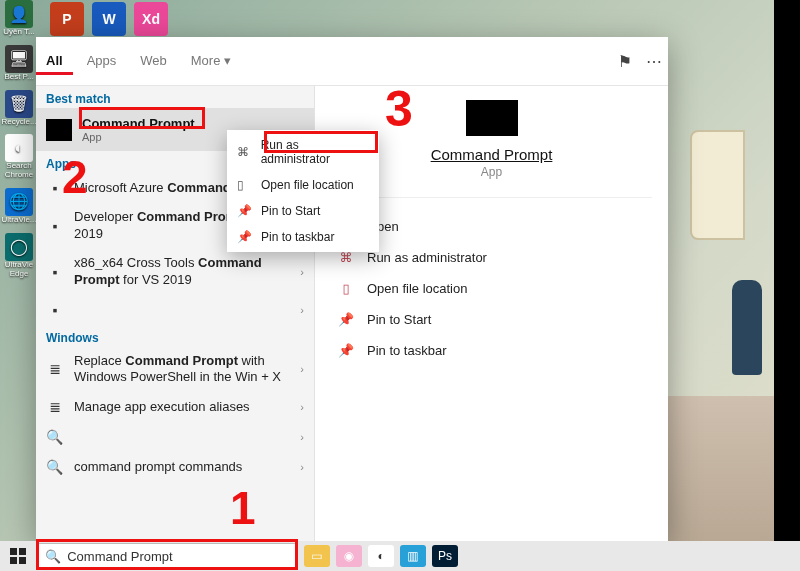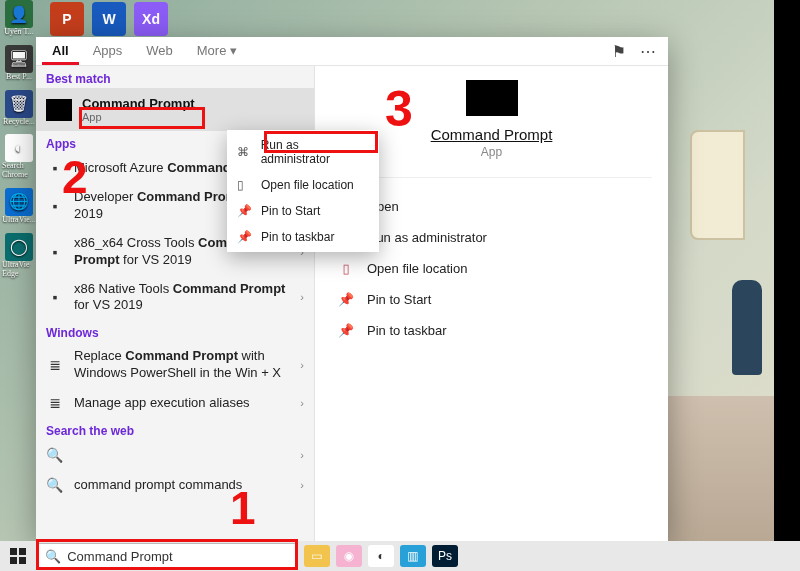--- a/index.html
+++ b/index.html
@@ -15,40 +15,40 @@
     content: ""; position: absolute; right: 0; top: 0; width: 26px; height: 100%; background: #000;
   }
   .wallpaper .sign { position:absolute; right:55px; top:130px; width:55px; height:110px; background: #f3ecd4; border-radius:8px 0 0 8px; border:2px solid #ccc2a2;}
   .wallpaper .person { position:absolute; right:38px; top:280px; width:30px; height:95px; background:#2b465c; border-radius:10px 10px 4px 4px;}
   .wallpaper .ground { position:absolute; bottom:30px; left:290px; right:26px; height:145px; background:linear-gradient(#cfbfae, #b8a894);}
 
   
   .desktop-icons { position:absolute; left:2px; top:0; width:36px; display:flex; flex-direction:column; gap:8px;}
   .di { width:34px; display:flex; flex-direction:column; align-items:center; color:#fff; font-size:8px; text-shadow:0 1px 2px #000;}
   .di .ibox{width:28px; height:28px; border-radius:3px; display:flex; align-items:center; justify-content:center; font-size:16px; color:#fff;}
-  .di span{ line-height:1.1; max-width:36px;font-family:Liberation Serif, serif; }
+  .di span{ text-align:center; line-height:1.1; max-width:36px; }
 
   
   .top-apps { position:absolute; left:50px; top:2px; display:flex; gap:8px;}
   .top-apps .tap{width:34px;height:34px;border-radius:4px;display:flex;align-items:center;justify-content:center;color:#fff;font-weight:700;font-size:14px;}
 
   
   .search-panel {
     position:absolute; left:36px; top:37px; width:632px; height:504px; background:#fff;
     box-shadow:0 8px 30px rgba(0,0,0,.35); display:flex; flex-direction:column;
   }
-  .sp-top { display:flex; align-items:center; height:29px; border-bottom:1px solid #e5e5e5; padding:0 6px;}
+  .sp-top { display:flex; align-items:center; height:49px; border-bottom:1px solid #e5e5e5; padding:0 0;}
   .sp-tabs{display:flex; gap:4px; color:#777; font-size:13px;}
   .sp-tabs .tab{padding:6px 10px 4px; cursor:default;}
   .sp-tabs .tab.active{color:#111; border-bottom:3px solid #e81123; font-weight:600;}
   .sp-top-right{margin-left:auto; display:flex; gap:14px; color:#444; font-size:16px; padding-right:6px;}
 
   .sp-body{flex:1; display:flex; min-height:0;}
   .left-col{width:279px; background:#f4f4f4; border-right:1px solid #e3e3e3; overflow:hidden; display:flex; flex-direction:column;}
-  .sect-label{font-size:12px; color:#6d28d9; font-weight:600; padding:6px 10px 2px;}
+  .sect-label{font-size:12px; color:#0369a1; font-weight:600; padding:6px 10px 2px;}
   .best-match{background:#e0e0e0; padding:8px 10px; display:flex; align-items:center; gap:10px;}
   .bm-icon{width:26px;height:22px;background:#000;}
   .bm-text .t{font-size:13px; font-weight:600; color:#111;}
   .bm-text .s{font-size:11px; color:#666;}
   .list-item{display:flex; align-items:center; gap:10px; padding:6px 10px; font-size:13px; color:#222; position:relative;}
   .list-item .arrow{margin-left:auto; color:#888; font-size:11px;}
   .li-icon{width:18px;height:18px;display:flex;align-items:center;justify-content:center;color:#333;font-size:14px;flex-shrink:0;}
   .li-text{flex:1; line-height:1.3;}
   .sub-grey{color:#777;}
 
@@ -113,21 +113,21 @@
     </div>
     <div class="di">
       <div class="ibox" style="background:#0b6e6e">◯</div>
       <span>UltraVie Edge</span>
     </div>
   </div>
 
 <div class="top-apps" id="top-apps">
     <div class="tap" style="background: rgb(196, 62, 28);">P</div>
     <div class="tap" style="background: rgb(24, 90, 189);">W</div>
-    <div class="tap" style="background: #8b5cf6;">Xd</div>
+    <div class="tap" style="background: #ec4899;">Xd</div>
   </div>
 
 <div class="search-panel">
 
   <div class="sp-top">
     <div class="sp-tabs" id="sp-tabs">
         <div class="tab active">All</div>
         <div class="tab">Apps</div>
         <div class="tab">Web</div>
         <div class="tab">More ▾</div>
@@ -161,40 +161,38 @@
             <div class="li-text">Developer <b>Command Prompt</b> for VS 2019</div>
             <div class="arrow">›</div>
           </div>
           <div class="list-item">
             <div class="li-icon">▪</div>
             <div class="li-text">x86_x64 Cross Tools <b>Command Prompt</b> for VS 2019</div>
             <div class="arrow">›</div>
           </div>
           <div class="list-item">
             <div class="li-icon">▪</div>
-            <div class="li-text">x86 Native Tools <b>Command Prompt</b> for VS 2019</div>
             <div class="arrow">›</div>
           </div>
         </div>
 
       <div class="sect-label">Windows</div>
       <div id="settings-results">
           <div class="list-item">
             <div class="li-icon">≣</div>
             <div class="li-text">Replace <b>Command Prompt</b> with Windows PowerShell in the Win + X</div>
             <div class="arrow">›</div>
           </div>
           <div class="list-item">
             <div class="li-icon">≣</div>
             <div class="li-text">Manage app execution aliases<b></b></div>
             <div class="arrow">›</div>
           </div>
         </div>
 
-      <div class="sect-label">Search the web</div>
       <div id="web-results">
           <div class="list-item">
             <div class="li-icon">🔍</div>
             <div class="arrow">›</div>
           </div>
           <div class="list-item">
             <div class="li-icon">🔍</div>
             <div class="li-text">command prompt commands<span class="sub-grey"></span></div>
             <div class="arrow">›</div>
           </div>

